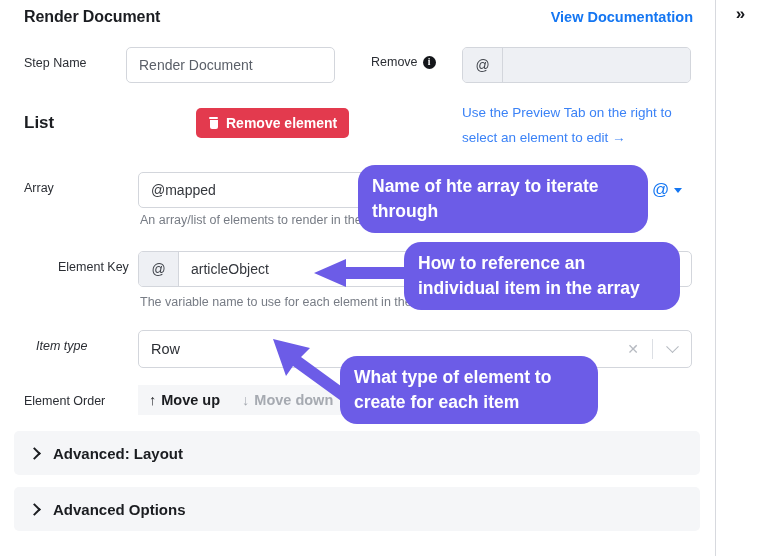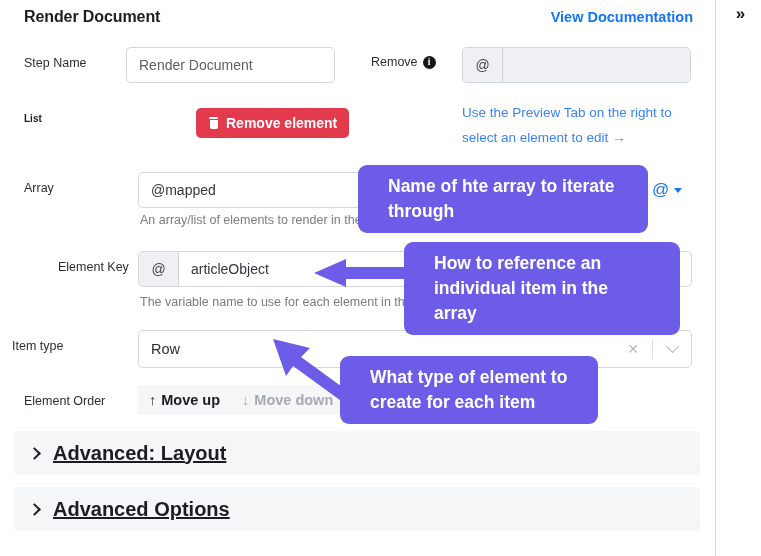--- a/index.html
+++ b/index.html
@@ -37,21 +37,21 @@
   .doc-link {
     position: absolute; right: 22px; top: 9px;
     font-size: 14.5px; color: #1476f2; font-weight: bold; cursor: pointer; margin-left: 48px;
   }
 
   
   .row-label {
     position: absolute; font-size: 12.5px; color: #2b2e34;
   }
   .section-label {
-    position: absolute; font-size: 10px; font-weight: bold; color: #1b1d21;
+    position: absolute; font-size: 17px; font-weight: bold; color: #1b1d21;
   }
 
   .txt-input {
     position: absolute;
     border: 1px solid #d3d6dc; border-radius: 5px;
     background: #fff; height: 36px;
     display: flex; align-items: center;
     font-size: 14px; color: #5b6069; padding: 0 12px;
   }
   .txt-input.val { color: #34373d; }
@@ -148,27 +148,27 @@
   .accordion {
     position: absolute; left: 14px; width: 686px; height: 44px;
     background: #f5f6f8; border-radius: 5px;
     display: flex; align-items: center; padding-left: 16px; gap: 14px;
     cursor: pointer;
   }
   .acc-chev {
     width: 9px; height: 9px; border-right: 2.2px solid #1b1d21;
     border-top: 2.2px solid #1b1d21; transform: rotate(45deg);
   }
-  .acc-label { font-size: 20px; font-weight: bold; color: #1b1d21; text-decoration: underline; }
+  .acc-label { font-size: 15px; font-weight: bold; color: #1b1d21; }
 
   
   .callout {
-    position: absolute; background: #6c5ce7; border-radius: 9px;
+    position: absolute; background: #6c5ce7; border-radius: 17px;
     color: #fff; font-size: 17.5px; font-weight: bold;
-    padding: 9px 30px; line-height: 25px; z-index: 20;
+    padding: 9px 14px; line-height: 25px; z-index: 20;
   }
   .anno-arrow { position: absolute; z-index: 21; }
 
   .info-dot {
     display: inline-flex; align-items: center; justify-content: center;
     width: 13px; height: 13px; border-radius: 50%;
     background: #14161a; color: #fff; font-size: 9.5px;
     font-weight: bold; font-family: "Liberation Serif", serif;
     vertical-align: 1px; margin-left: 5px;
   }
@@ -210,21 +210,21 @@
     </div>
     <div class="helper" style="left:140px; top:213px;">An array/list of elements to render in the document</div>
 
     <div class="row-label" style="left:24px; top:260px;margin-left:34px;">Element Key</div>
     <div class="input-group" style="left:138px; top:251px; width:554px;">
       <div class="prefix">@</div>
       <div class="field">articleObject</div>
     </div>
     <div class="helper" style="left:140px; top:295px;">The variable name to use for each element in the array/list</div>
 
-    <div class="row-label" style="left:12px; top:339px;">Item type</div>
+    <div class="row-label" style="left:36px; top:339px;font-style:italic;">Item type</div>
     <div class="select" style="left:138px; top:330px; width:554px;">
       <div class="sel-val">Row</div>
       <div class="sel-icon">✕</div>
       <div class="sep"></div>
       <div class="sel-icon">
           <span class="chev-d"></span>
         </div>
     </div>
 
     <div class="row-label" style="left:24px; top:394px;">Element Order</div>

